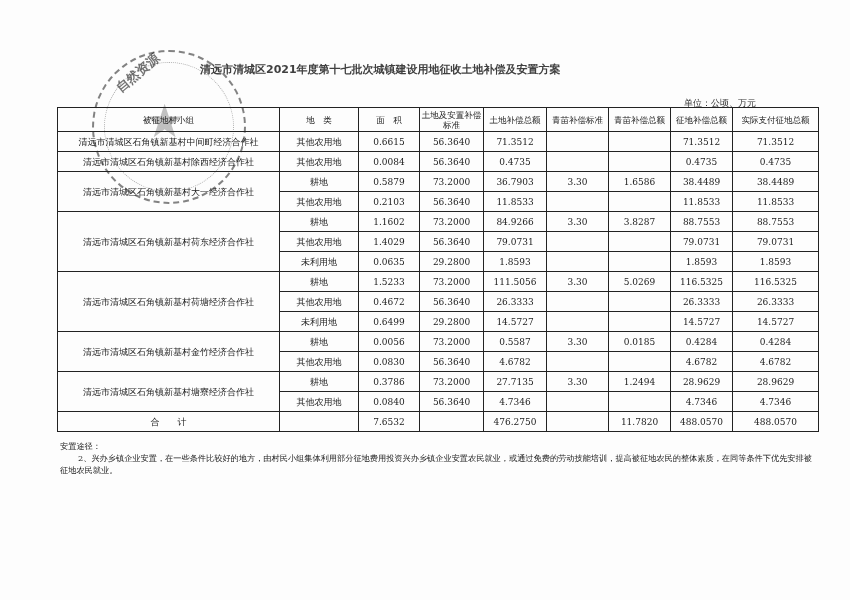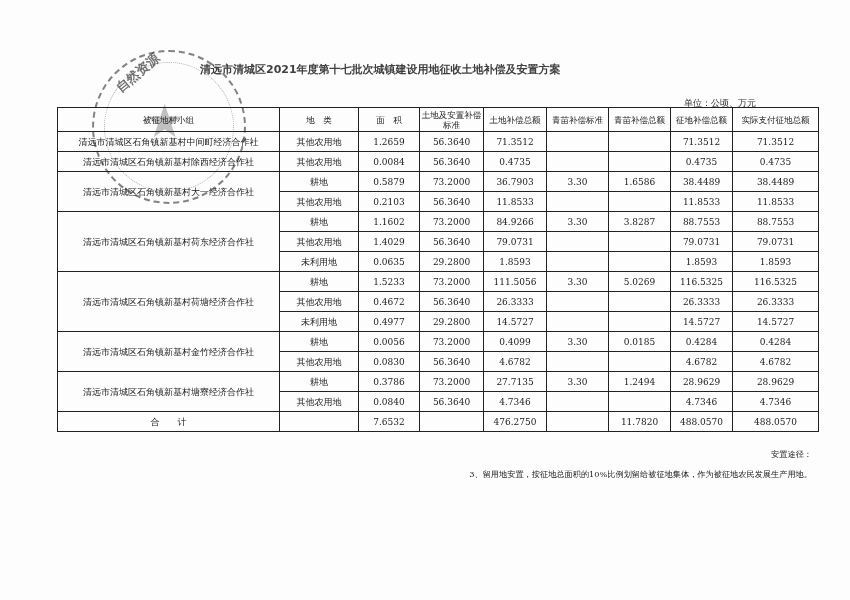--- a/index.html
+++ b/index.html
@@ -7,21 +7,21 @@
          font-family:"DejaVu Serif","Liberation Serif",serif; color:#1a1a1a; }
   .title { position:absolute; left:200px; top:62px; font-size:11px; font-weight:bold;
            font-family:"DejaVu Sans","Liberation Sans",sans-serif; letter-spacing:0px; color:#404040; white-space:nowrap; }
   .unit { position:absolute; left:684px; top:97px; font-size:9px; color:#333; }
   table.main { position:absolute; left:57px; top:107px; width:761px; border-collapse:collapse; table-layout:fixed; }
   table.main td, table.main th { border:1.3px solid #222; font-size:9px; text-align:center; padding:0; font-weight:normal; color:#222; line-height:10px; }
   table.main th { height:23px; font-size:8.5px; }
   table.main td { height:19px; }
   td.unit-name { font-size:9.5px; }
   .notes { position:absolute; left:60px; top:440px; width:760px; font-size:8.2px; line-height:12.2px; color:#222; }
-  .notes p { margin:8px;text-align:right; }
+  .notes p { margin:0; }
   .notes .indent { text-indent:18px; }
   .stamp { position:absolute; left:92px; top:50px; width:150px; height:150px; border-radius:50%;
            border:2px dashed rgba(30,30,30,0.55); pointer-events:none; }
   .stamp-inner { position:absolute; left:10px; top:10px; width:128px; height:128px; border-radius:50%;
            border:1px dotted rgba(60,60,60,0.4); }
   .stamp-star { position:absolute; left:50px; top:42px; font-size:46px; color:rgba(80,80,80,0.35); font-family:"DejaVu Sans",sans-serif; }
   .stamp-text { position:absolute; left:18px; top:12px; font-size:13px; font-weight:bold; color:rgba(20,20,20,0.6);
            transform:rotate(-40deg); font-family:"DejaVu Sans",sans-serif; white-space:nowrap; }
 </style>
 </head>
@@ -58,21 +58,21 @@
       <th>青苗补偿标准</th>
       <th>青苗补偿总额</th>
       <th>征地补偿总额</th>
       <th>实际支付征地总额</th>
     </tr>
   </thead>
   <tbody id="tbody">
       <tr>
         <td class="unit-name" rowspan="1">清远市清城区石角镇新基村中间町经济合作社</td>
         <td>其他农用地</td>
-        <td>1.2659</td>
+        <td>0.6615</td>
         <td>56.3640</td>
         <td>71.3512</td>
         <td></td>
         <td></td>
         <td>71.3512</td>
         <td>71.3512</td>
       </tr>
       <tr>
         <td class="unit-name" rowspan="1">清远市清城区石角镇新基村除西经济合作社</td>
         <td>其他农用地</td>
@@ -152,34 +152,34 @@
         <td>0.4672</td>
         <td>56.3640</td>
         <td>26.3333</td>
         <td></td>
         <td></td>
         <td>26.3333</td>
         <td>26.3333</td>
       </tr>
       <tr>
         <td>未利用地</td>
-        <td>0.4977</td>
+        <td>0.6499</td>
         <td>29.2800</td>
         <td>14.5727</td>
         <td></td>
         <td></td>
         <td>14.5727</td>
         <td>14.5727</td>
       </tr>
       <tr>
         <td class="unit-name" rowspan="2">清远市清城区石角镇新基村金竹经济合作社</td>
         <td>耕地</td>
         <td>0.0056</td>
         <td>73.2000</td>
-        <td>0.4099</td>
+        <td>0.5587</td>
         <td>3.30</td>
         <td>0.0185</td>
         <td>0.4284</td>
         <td>0.4284</td>
       </tr>
       <tr>
         <td>其他农用地</td>
         <td>0.0830</td>
         <td>56.3640</td>
         <td>4.6782</td>
@@ -218,14 +218,14 @@
         <td></td>
         <td>11.7820</td>
         <td>488.0570</td>
         <td>488.0570</td>
       </tr>
     </tbody>
 </table>
 
 <div class="notes">
   <p>安置途径：</p>
-  <p class="indent">3、留用地安置，按征地总面积的10%比例划留给被征地集体，作为被征地农民发展生产用地。</p>
+  <p class="indent">2、兴办乡镇企业安置，在一些条件比较好的地方，由村民小组集体利用部分征地费用投资兴办乡镇企业安置农民就业，或通过免费的劳动技能培训，提高被征地农民的整体素质，在同等条件下优先安排被征地农民就业。</p>
 </div>
 
 </body></html>

